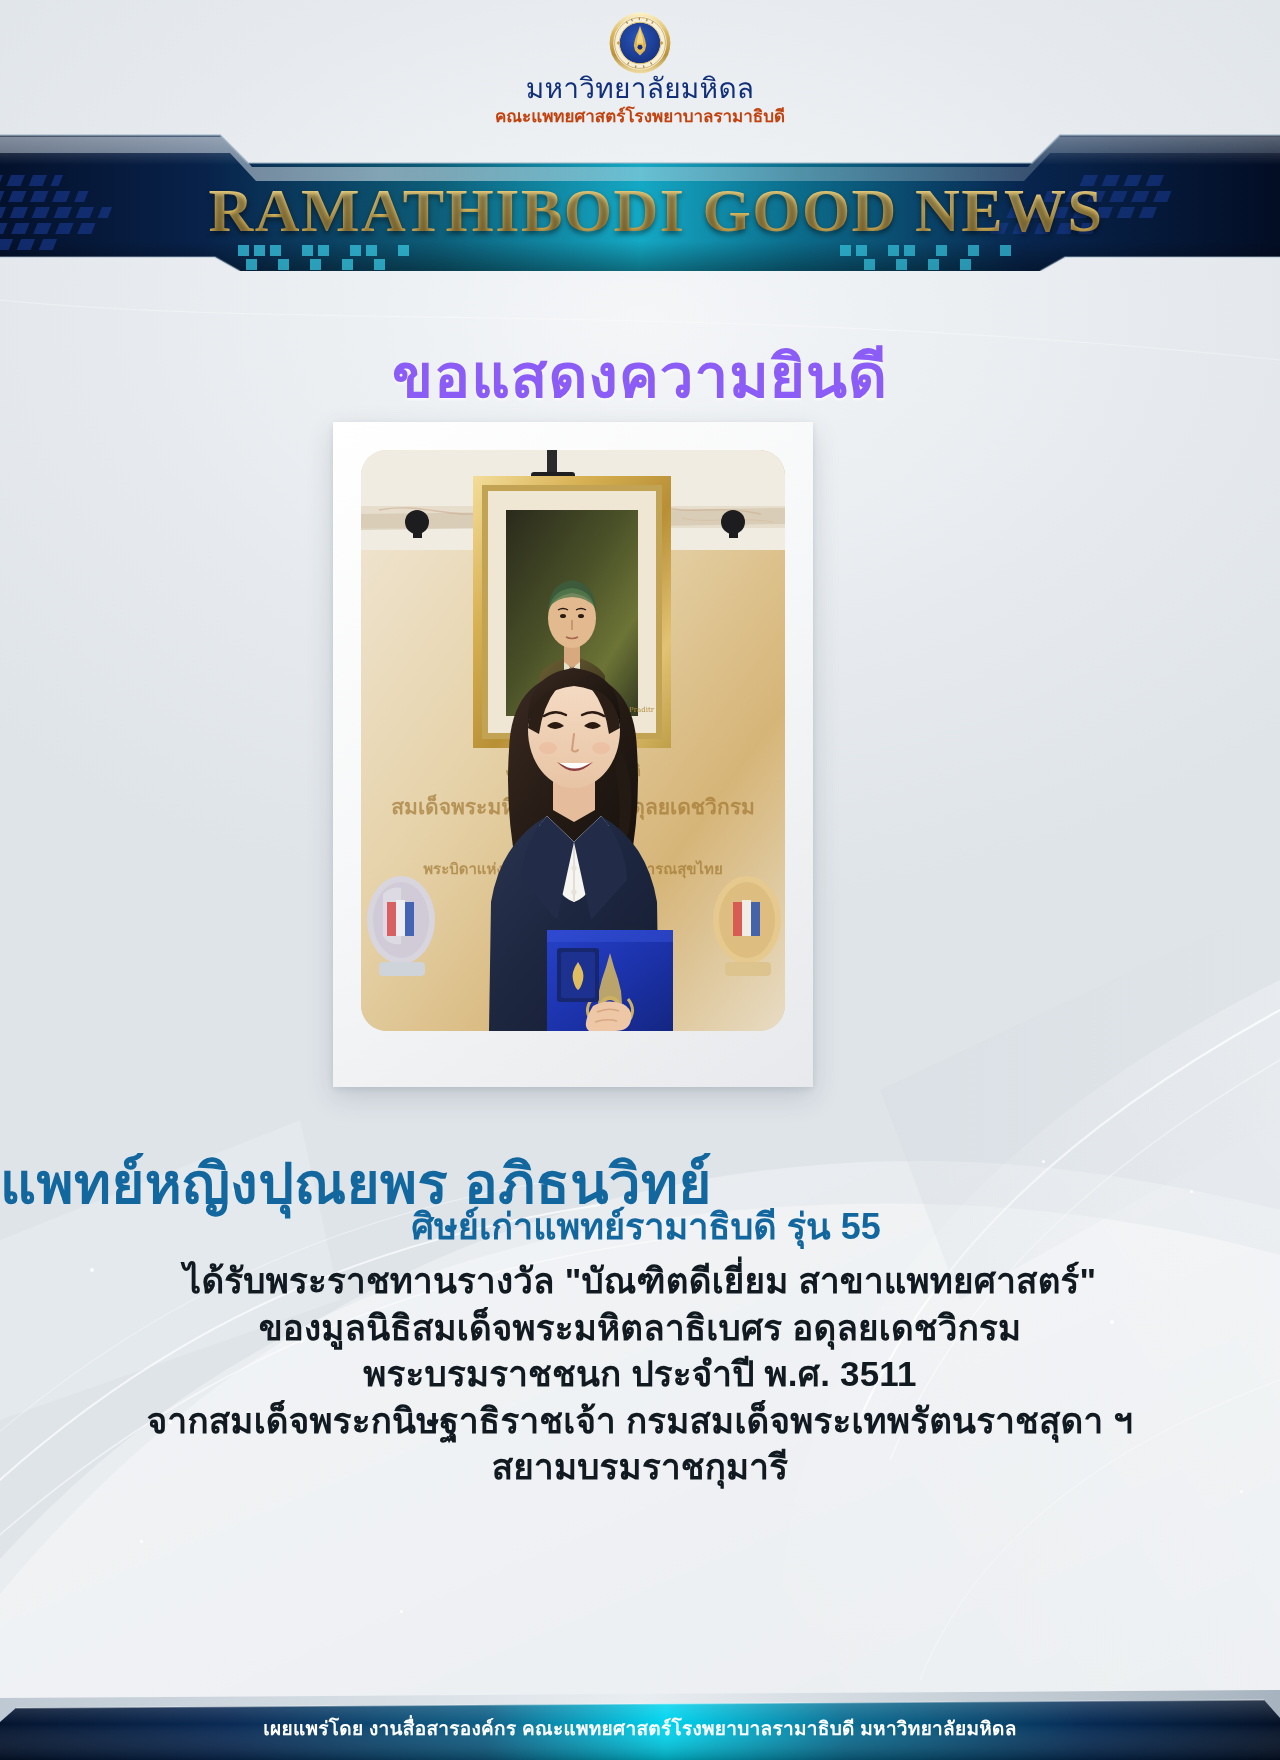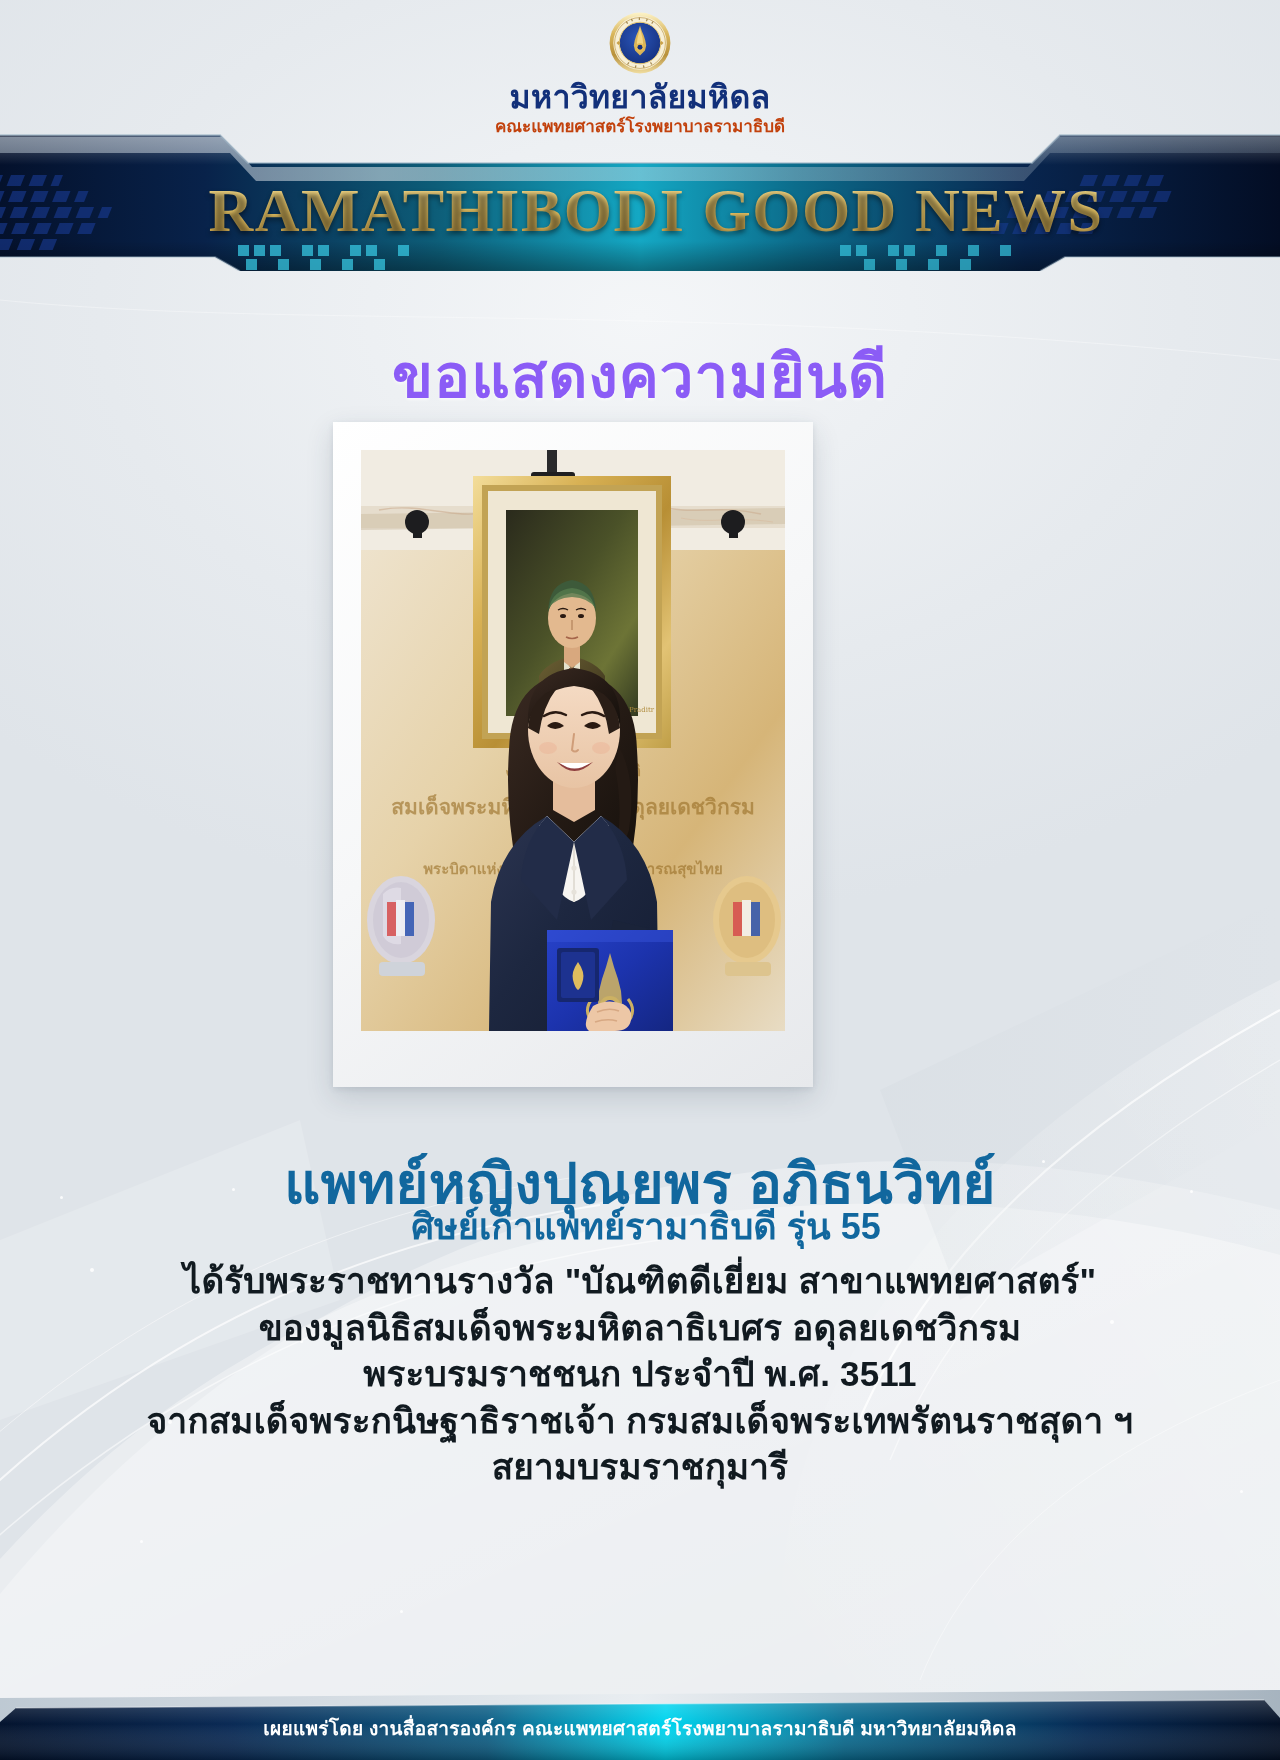--- a/index.html
+++ b/index.html
@@ -25,22 +25,21 @@
 
   
   .header{
     position:absolute; top:0; left:0; width:1280px; height:140px;
     display:flex; flex-direction:column; align-items:center;
     padding-top:12px; z-index:6;
   }
   .seal{ width:62px; height:62px; position:relative; }
   .seal svg{ width:62px; height:62px; display:block; }
   .uni-name{
-    margin-top:6px;
-    font-size:32px; font-weight:bold; color:#12307a;
+    font-size:28px; font-weight:normal; color:#12307a;
     letter-spacing:.3px; line-height:1.1;
   }
   .fac-name{
     margin-top:3px;
     font-size:17px; font-weight:bold; color:#c2410c; line-height:1.1;
   }
 
   
   .banner-wrap{
     position:absolute; top:123px; left:0; width:1280px; height:148px; z-index:5;
@@ -74,26 +73,27 @@
     width:480px; height:665px;
     background:linear-gradient(145deg,#ffffff 0%,#f6f7f8 48%,#e7e9ec 100%);
     padding:28px 28px 56px 28px;
     box-shadow:0 10px 26px rgba(40,55,75,.16), 0 2px 6px rgba(40,55,75,.10);
     z-index:6;
   }
   .photo{
     width:100%; height:100%;
     position:relative; overflow:hidden;
     background:#d9cbb2;
+    border-radius:26px;
   }
   .photo svg{ position:absolute; inset:0; width:100%; height:100%; }
 
   
   .person-name{
-    position:absolute; top:1139px; left:0; width:1280px; text-align:center;
+    position:absolute; top:1139px; left:0; width:1280px; text-align:left;
     font-size:56px; font-weight:bold; color:#11679e; letter-spacing:.5px; z-index:6;
   }
   .person-sub{
     position:absolute; top:1198px; left:0; width:1280px; text-align:center;
     font-size:36px; font-weight:bold; color:#11679e; z-index:6;padding-left:12px;
   }
   .body-text{
     position:absolute; top:1258px; left:0; width:1280px; text-align:center;
     z-index:6; color:#111a20;
   }

